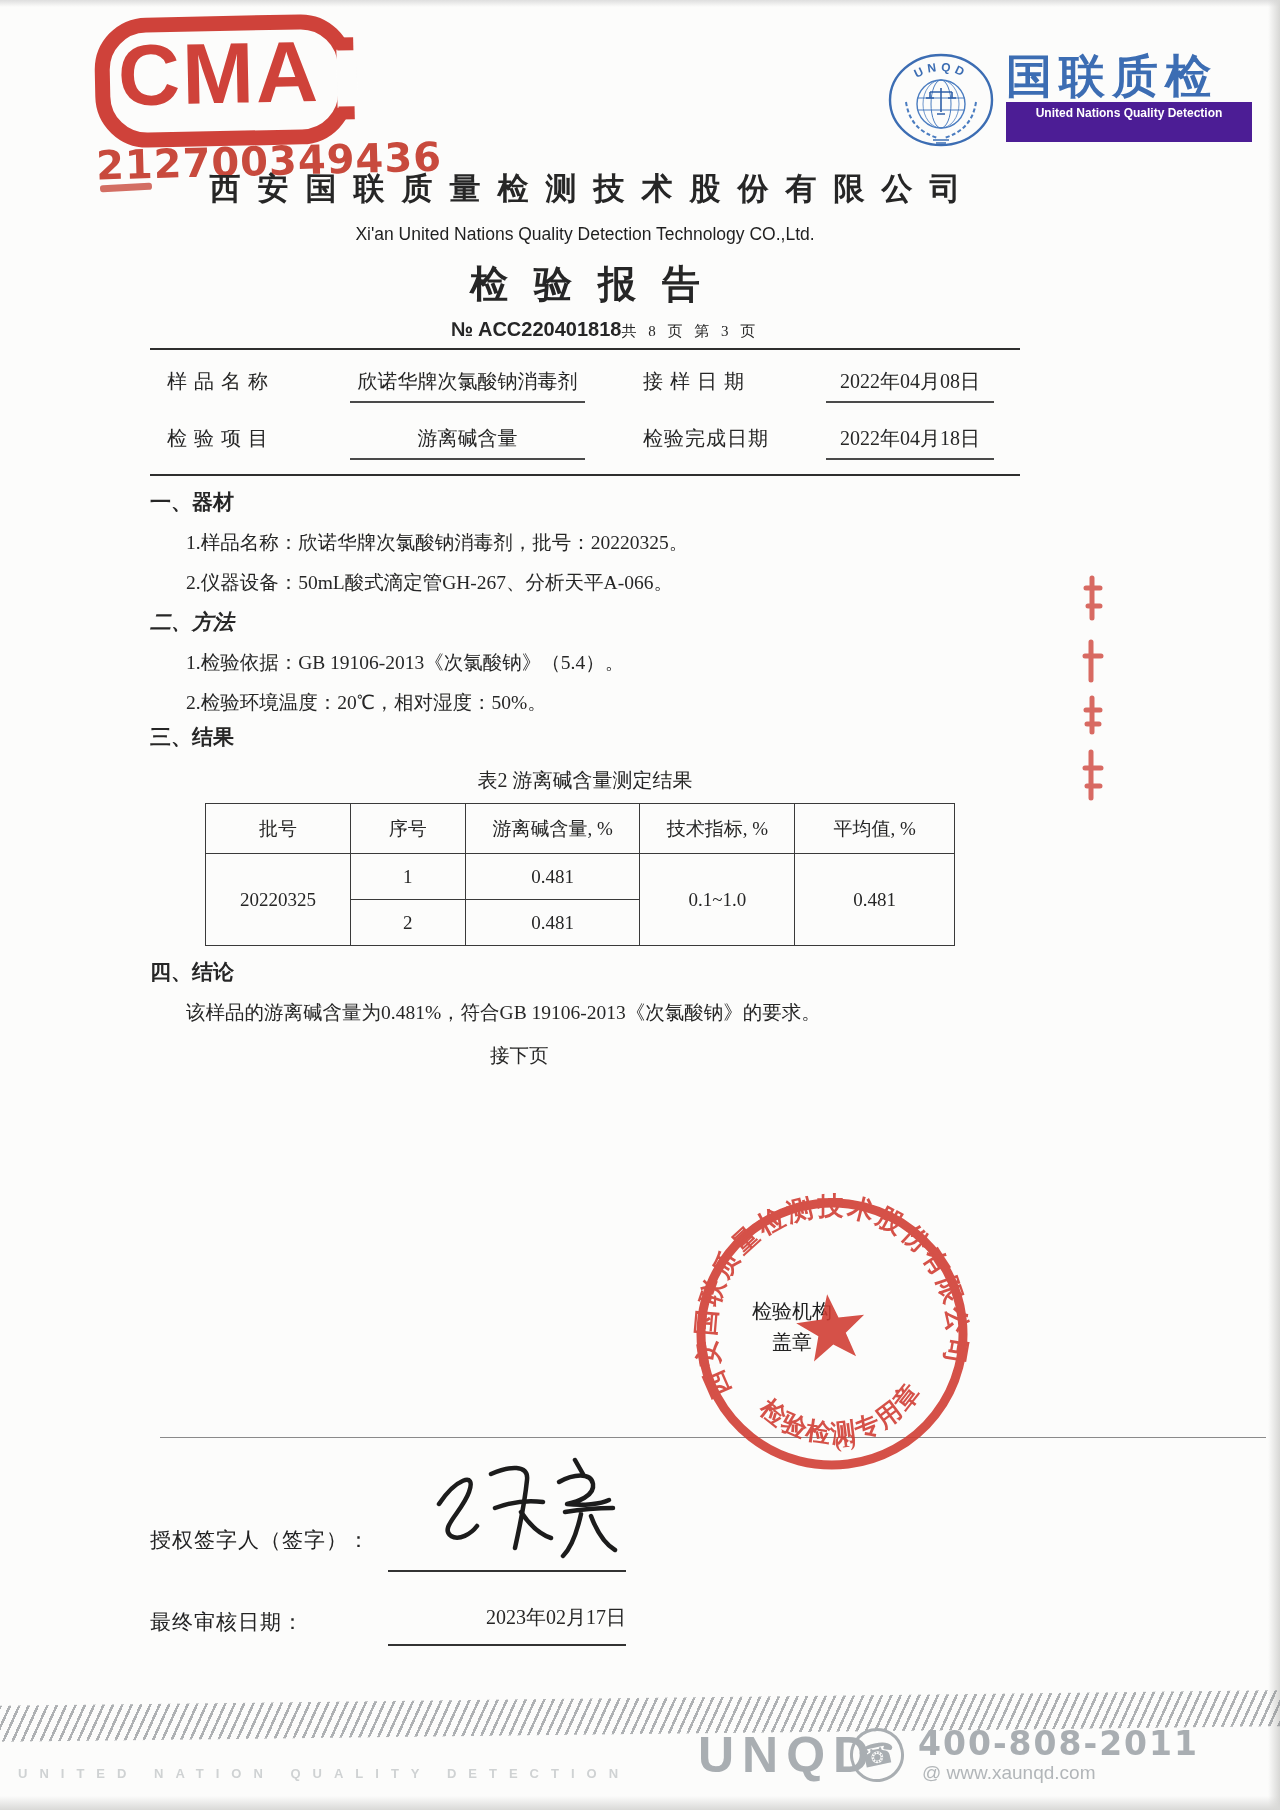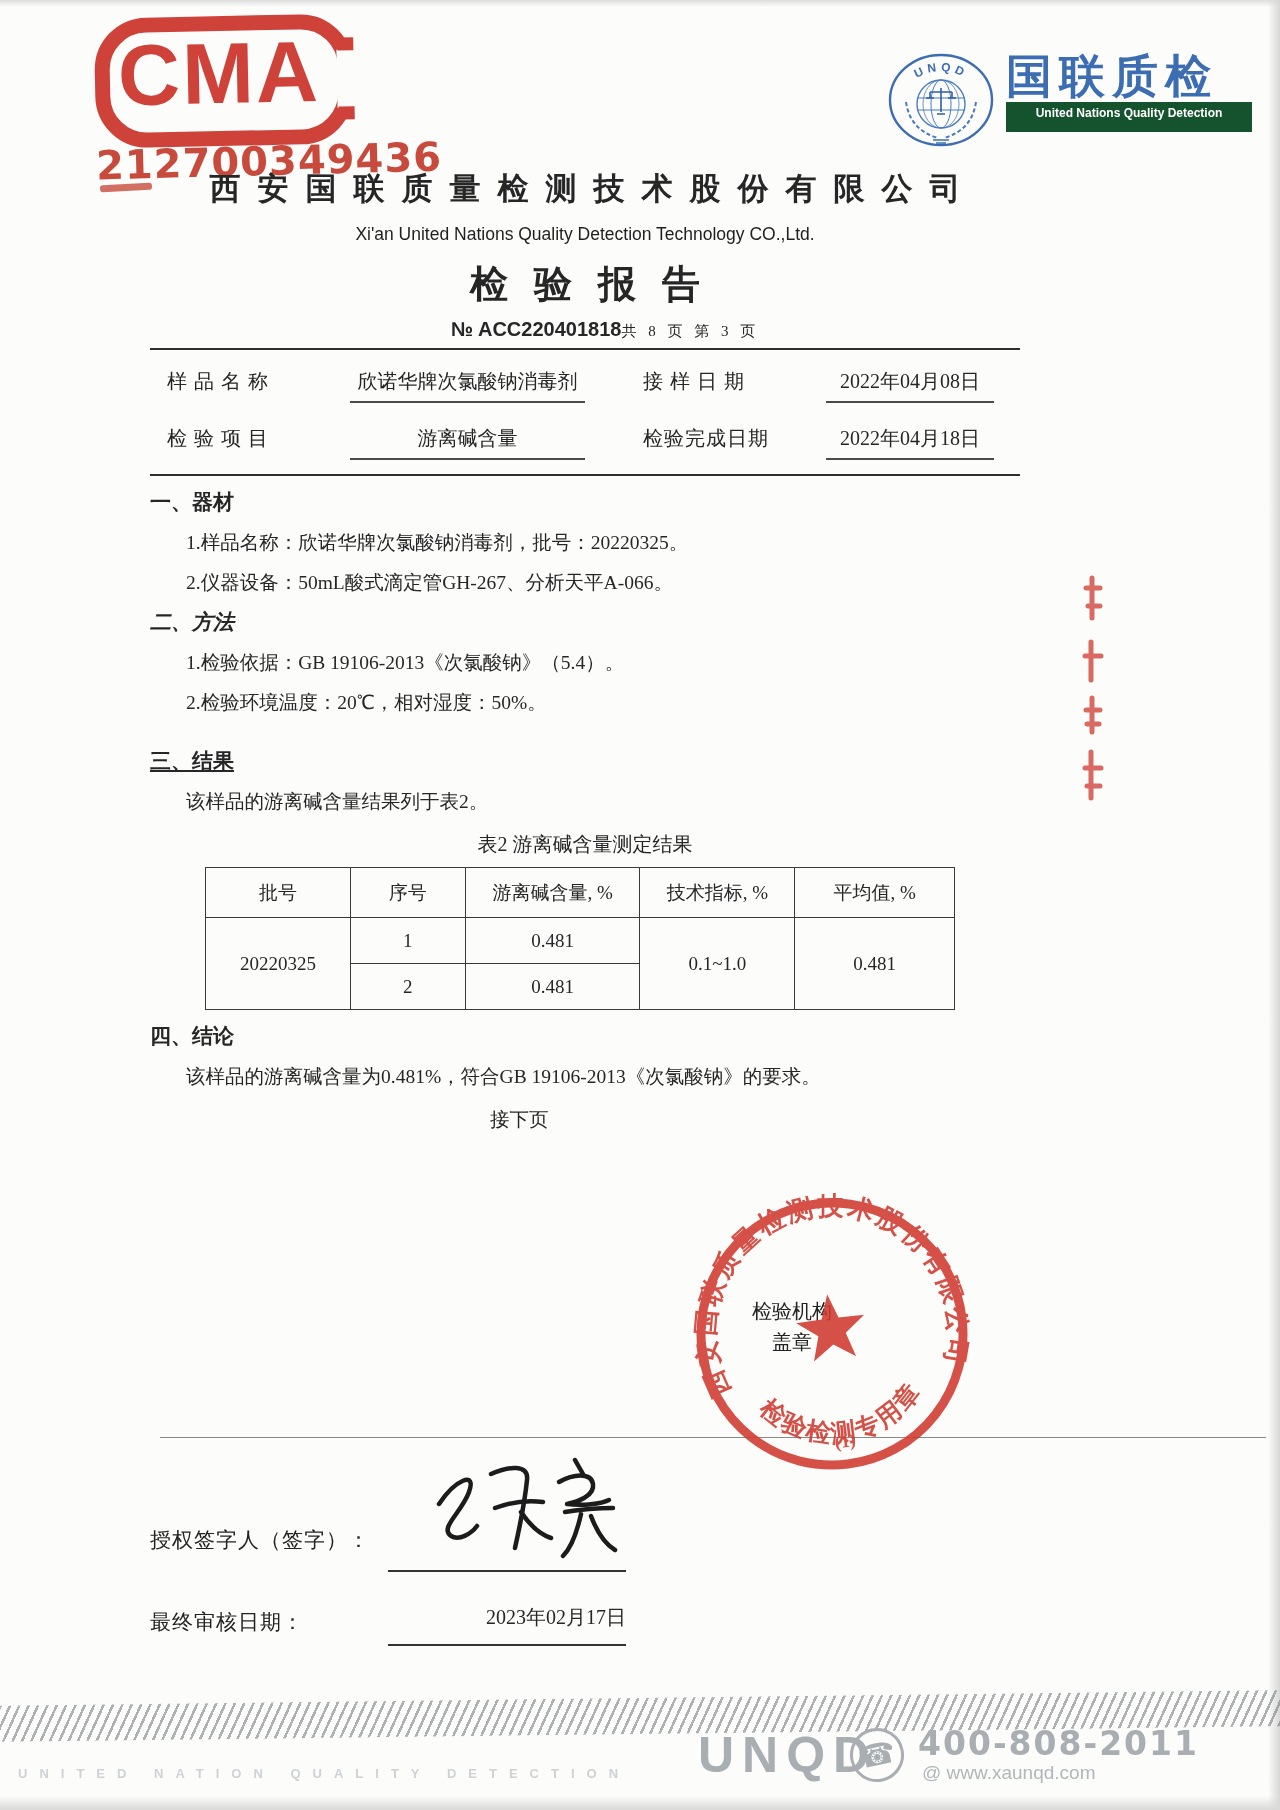--- a/index.html
+++ b/index.html
@@ -31,22 +31,22 @@
     font-family:"DejaVu Sans", sans-serif; font-weight:bold; font-size:40px;
     letter-spacing:1px; color:#c84a3d; }
   .cma-smudge { position:absolute; left:100px; top:184px; width:52px; height:7px;
     background:#c84a3d; opacity:.8; transform:rotate(-3deg); border-radius:3px; }
 
   
   .emblem { position:absolute; left:886px; top:48px; width:110px; height:100px; }
   .logo-cn { position:absolute; left:1006px; top:46px; width:246px;
     font-family:"Liberation Sans", sans-serif; font-weight:bold; font-size:46px;
     letter-spacing:7px; color:#3c6db3; }
-  .logo-en-strip { position:absolute; left:1006px; top:102px; width:246px; height:30px;
-    background:#14532d; color:#ffffff; font-family:"Liberation Sans", sans-serif;
+  .logo-en-strip { position:absolute; left:1006px; top:102px; width:246px; height:40px;
+    background:#4c1d95; color:#ffffff; font-family:"Liberation Sans", sans-serif;
     font-weight:bold; font-size:12px; line-height:22px; text-align:center; }
 
   
   .doc { position:absolute; left:150px; top:168px; width:870px; }
   .company-cn { text-align:center; font-size:31px; font-weight:600;
     letter-spacing:17px; padding-left:17px; color:#262626; }
   .company-en { text-align:center; font-family:"Liberation Sans", sans-serif;
     font-size:17.5px; margin-top:14px; color:#1f1f1f; }
   .report-title { text-align:center; font-size:38px; font-weight:bold;
     letter-spacing:26px; padding-left:26px; margin-top:14px; }
@@ -166,22 +166,21 @@
     <div class="hr" style="margin-top:14px;"></div>
 
     <div class="sec-head">一、器材</div>
     <div class="sec-item">1.样品名称：欣诺华牌次氯酸钠消毒剂，批号：20220325。</div>
     <div class="sec-item">2.仪器设备：50mL酸式滴定管GH-267、分析天平A-066。</div>
 
     <div class="sec-head" style="font-style:italic;">二、方法</div>
     <div class="sec-item">1.检验依据：GB 19106-2013《次氯酸钠》（5.4）。</div>
     <div class="sec-item">2.检验环境温度：20℃，相对湿度：50%。</div>
 
-    <div class="sec-head" style="margin-top:31px;text-decoration:underline;">三、结果</div>
-    <div class="sec-item">该样品的游离碱含量结果列于表2。</div>
+    <div class="sec-head" style="margin-top:7px;">三、结果</div>
 
     <div class="tbl-caption">表2 游离碱含量测定结果</div>
     <table class="result">
       <tbody>
           <tr>
         <th style="width:145px;">批号</th>
         <th style="width:115px;">序号</th>
         <th style="width:175px;">游离碱含量, %</th>
         <th style="width:155px;">技术指标, %</th>
         <th style="width:160px;">平均值, %</th>

